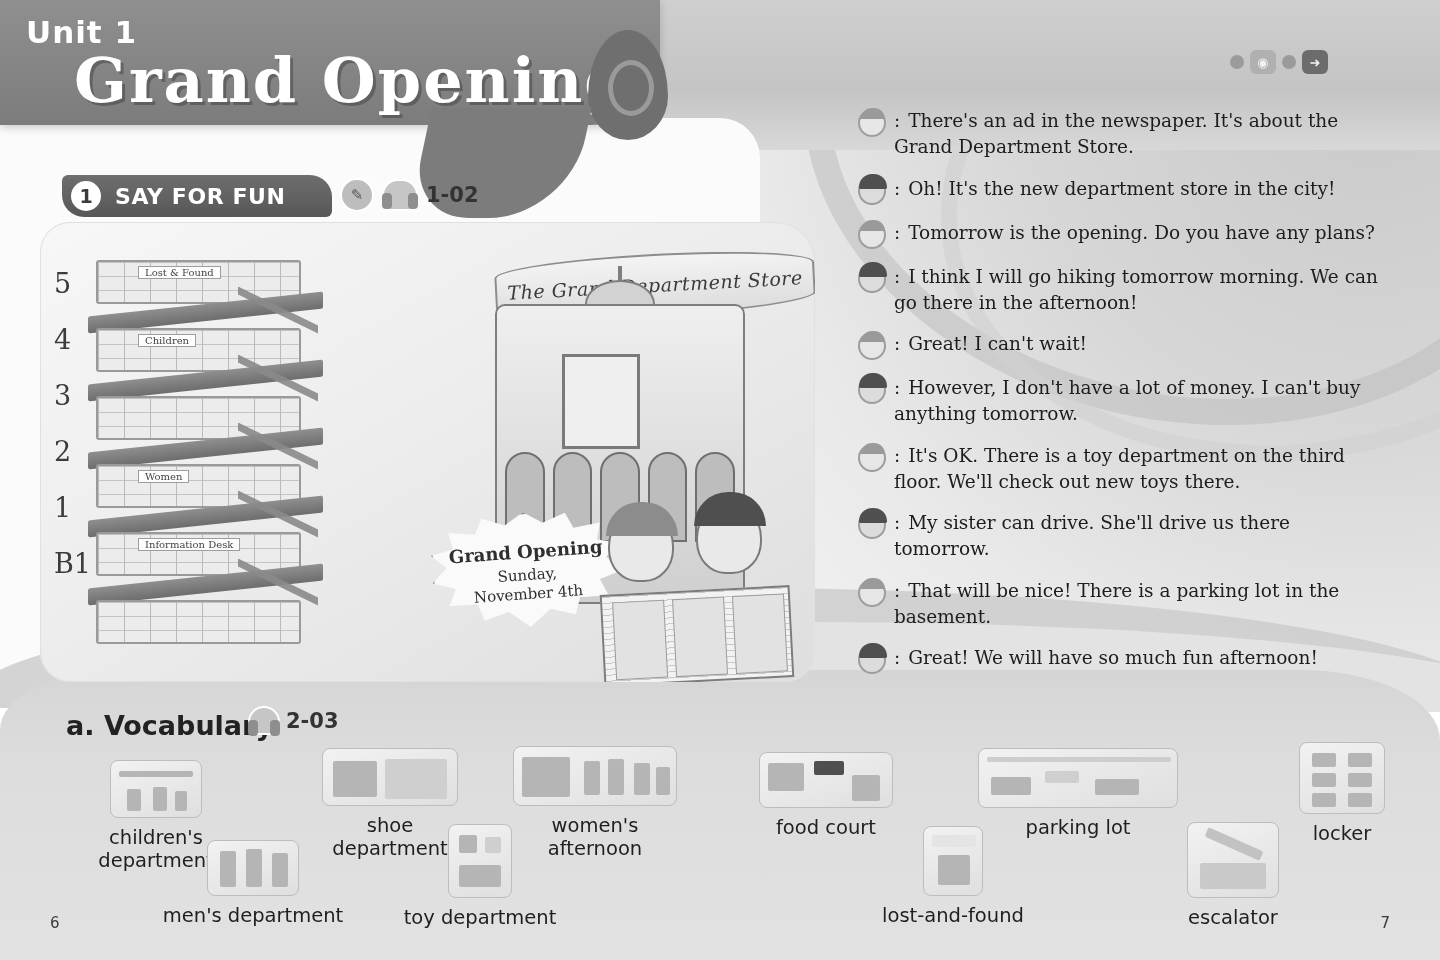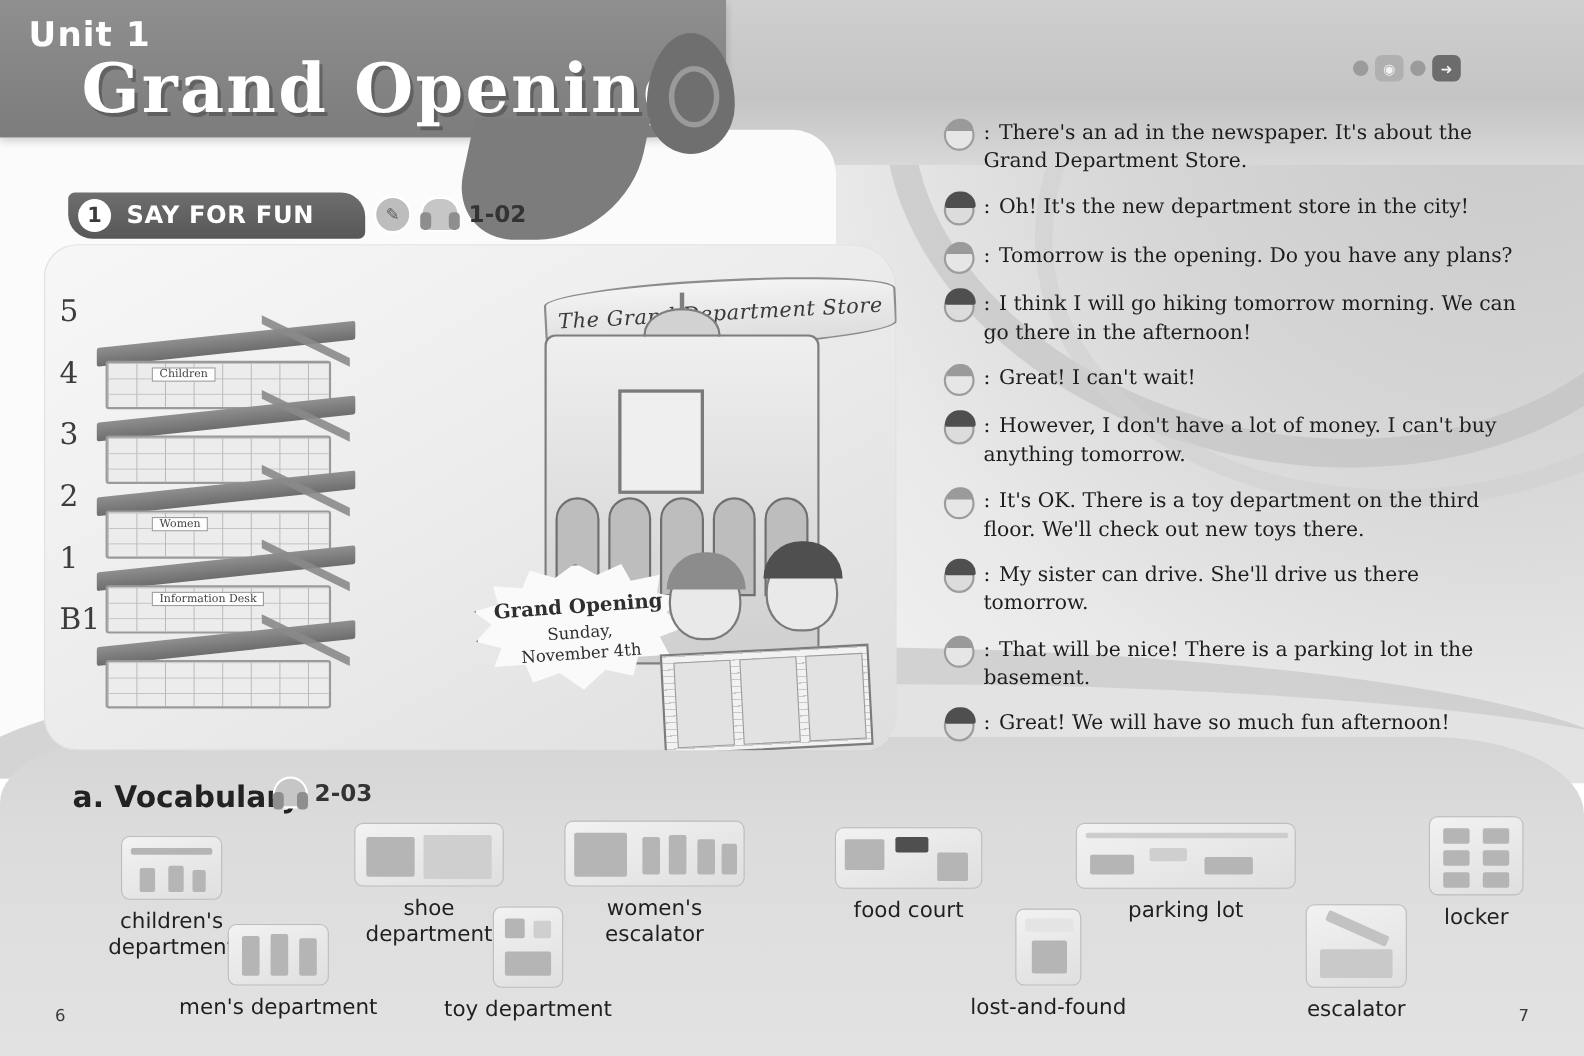--- a/index.html
+++ b/index.html
@@ -408,20 +408,24 @@
       <span>5</span>
       <span>4</span>
       <span>3</span>
       <span>2</span>
       <span>1</span>
       <span>B1</span>
     </div>
 
     <div class="store-cut">
 
+      <div class="floor-shelf" style="top:18px;">
+        <div class="shelf-grid"></div>
+        <div class="shelf-tag">Lost &amp; Found</div>
+      </div>
       <div class="floor-slab" style="top:62px;"></div>
       <div class="escalator" style="left:150px; top:64px;"></div>
 
       <div class="floor-shelf" style="top:86px;">
         <div class="shelf-grid"></div>
         <div class="shelf-tag">Children</div>
       </div>
       <div class="floor-slab" style="top:130px;"></div>
       <div class="escalator" style="left:150px; top:132px;"></div>
 
@@ -568,21 +572,21 @@
 
   <div class="vc" style="left:504px; top:746px; width:182px;">
     <div class="thumb" style="width:164px; height:60px;">
       <div class="deco" style="left:8px; top:10px; width:48px; height:40px;"></div>
       <div class="deco" style="left:70px; top:14px; width:16px; height:34px;"></div>
       <div class="deco" style="left:94px; top:12px; width:16px; height:36px;"></div>
       <div class="deco" style="left:120px; top:16px; width:16px; height:32px;"></div>
       <div class="deco" style="left:142px; top:20px; width:14px; height:28px;"></div>
     </div>
     <div class="lbl" style="white-space:pre-line;">women's
-escalator</div>
+afternoon</div>
   </div>
 
   <div class="vc" style="left:748px; top:752px; width:156px;">
     <div class="thumb" style="width:134px; height:56px;">
       <div class="deco" style="left:8px; top:10px; width:36px; height:28px;"></div>
       <div class="deco" style="left:54px; top:8px; width:30px; height:14px; background:#4f4f4f;"></div>
       <div class="deco" style="left:92px; top:22px; width:28px; height:26px;"></div>
     </div>
     <div class="lbl">food court</div>
   </div>

